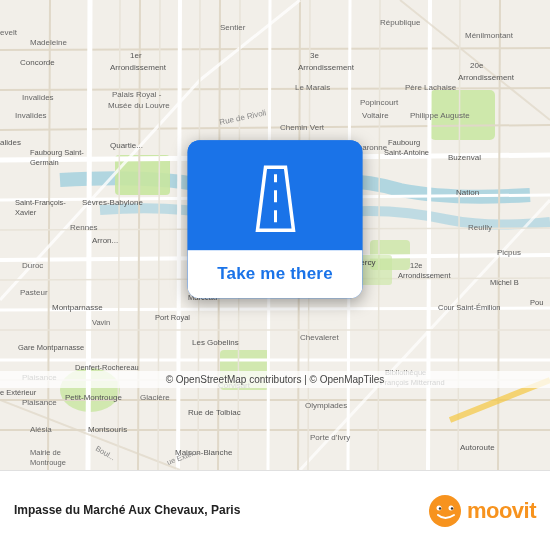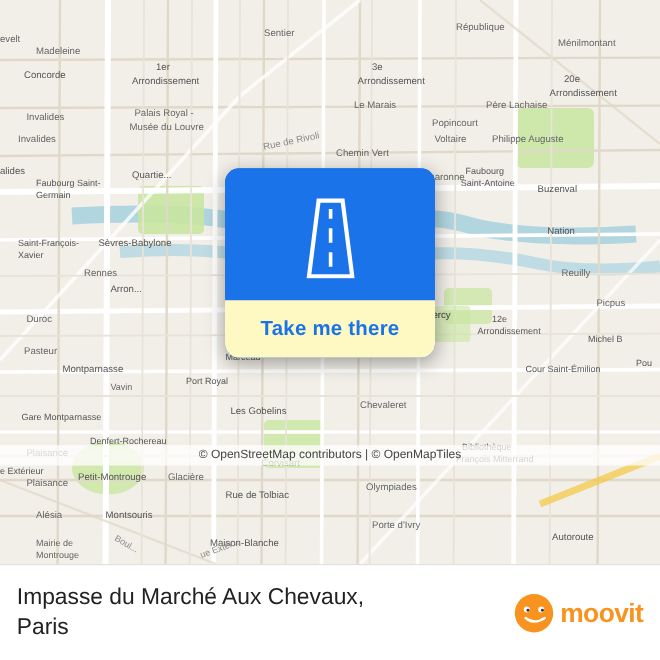--- a/index.html
+++ b/index.html
@@ -52,21 +52,21 @@
       padding: 22px 0 18px;
     }
 
     #road-icon {
       width: 80px;
       height: 70px;
     }
 
     #nav-card-button {
       width: 100%;
-      background: #fef9c3;
+      background: #ffffff;
       border: none;
       cursor: pointer;
       padding: 14px 0;
       font-size: 17px;
       font-weight: 600;
       color: #1a73e8;
       text-align: center;
       letter-spacing: 0.2px;
     }
 
@@ -93,22 +93,22 @@
     }
 
     #moovit-text {
       font-size: 22px;
       font-weight: 700;
       color: #f7931e;
       letter-spacing: -0.5px;
     }
 
     #place-name {
-      font-size: 19px;
-      font-weight: 400;
+      font-size: 12px;
+      font-weight: 700;
       color: #222;
       max-width: 320px;
       line-height: 1.3;
     }
 
     #attribution {
       position: absolute;
       bottom: 82px;
       left: 0;
       right: 0;

